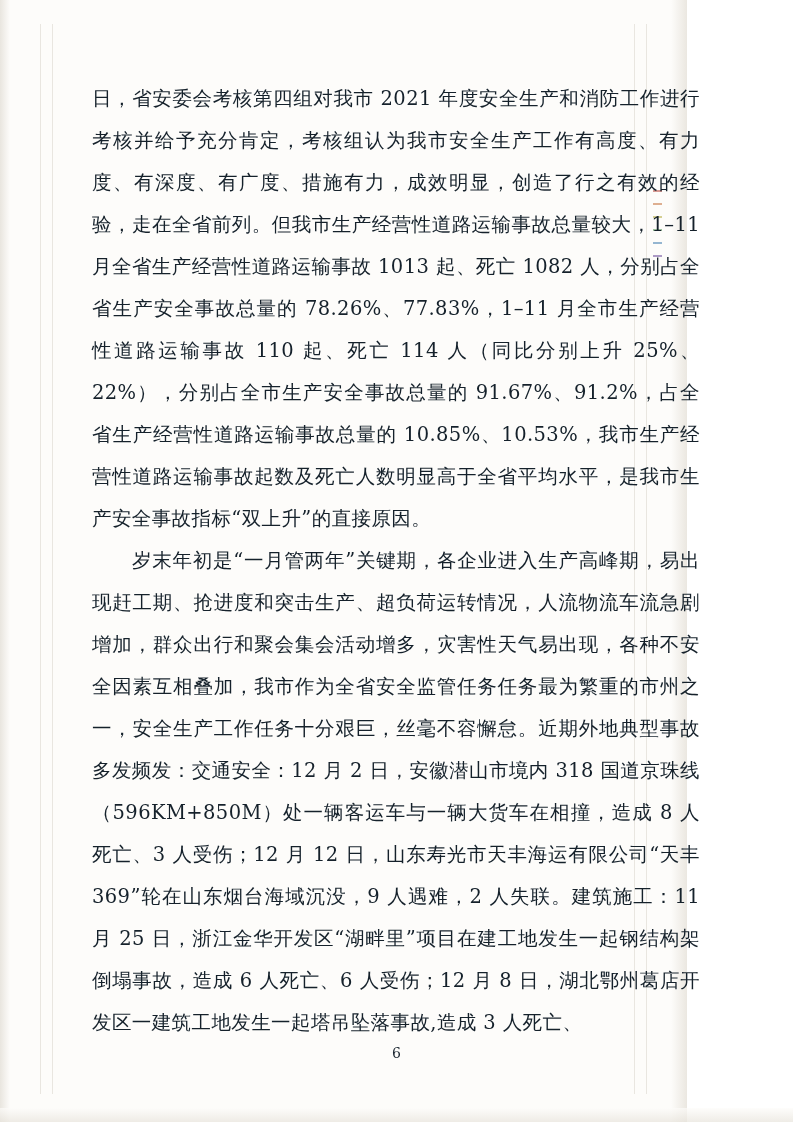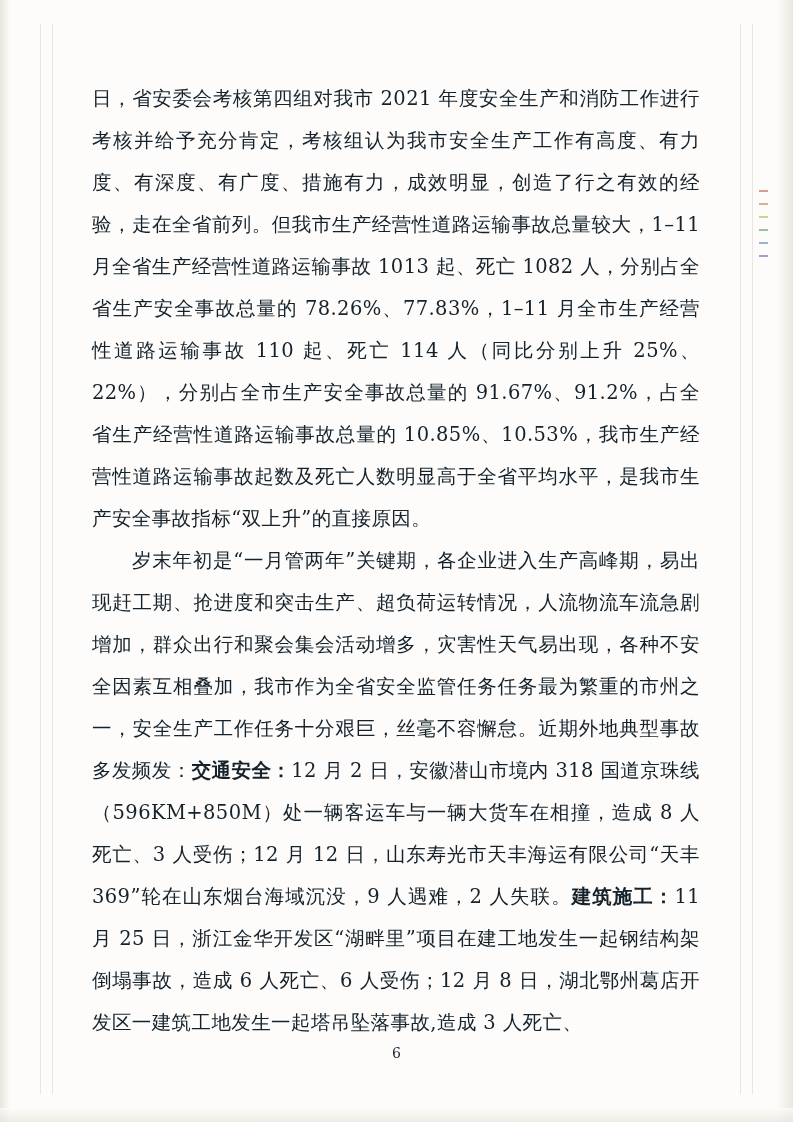--- a/index.html
+++ b/index.html
@@ -8,21 +8,21 @@
     background: #ffffff;
   }
   body {
     width: 793px;
     height: 1122px;
     overflow: hidden;
     font-family: "DejaVu Serif", "Liberation Serif", serif;
   }
   .page {
     position: relative;
-    width: 793px;
+    width: 687px;
     height: 1122px;
     background: #fdfcfa;
     box-sizing: border-box;
   }
   
   .scan-edge-left {
     position: absolute;
     top: 0; left: 0;
     width: 10px; height: 1122px;
     background: linear-gradient(to right, #e2ded6, #fdfcfa);
@@ -88,21 +88,21 @@
     color: #15212b;
     text-align: justify;
     text-justify: inter-ideograph;
     letter-spacing: 0.4px;
     font-family: "DejaVu Serif", "Liberation Serif", serif;
   }
   p.para.indent {
     text-indent: 40px;
   }
   b.kw {
-    font-weight: bold;
+    font-weight: normal;
   }
   .page-number {
     position: absolute;
     left: 0;
     top: 1045px;
     width: 793px;
     text-align: center;
     font-size: 14px;
     color: #1b2630;
     font-family: "DejaVu Serif", "Liberation Serif", serif;

